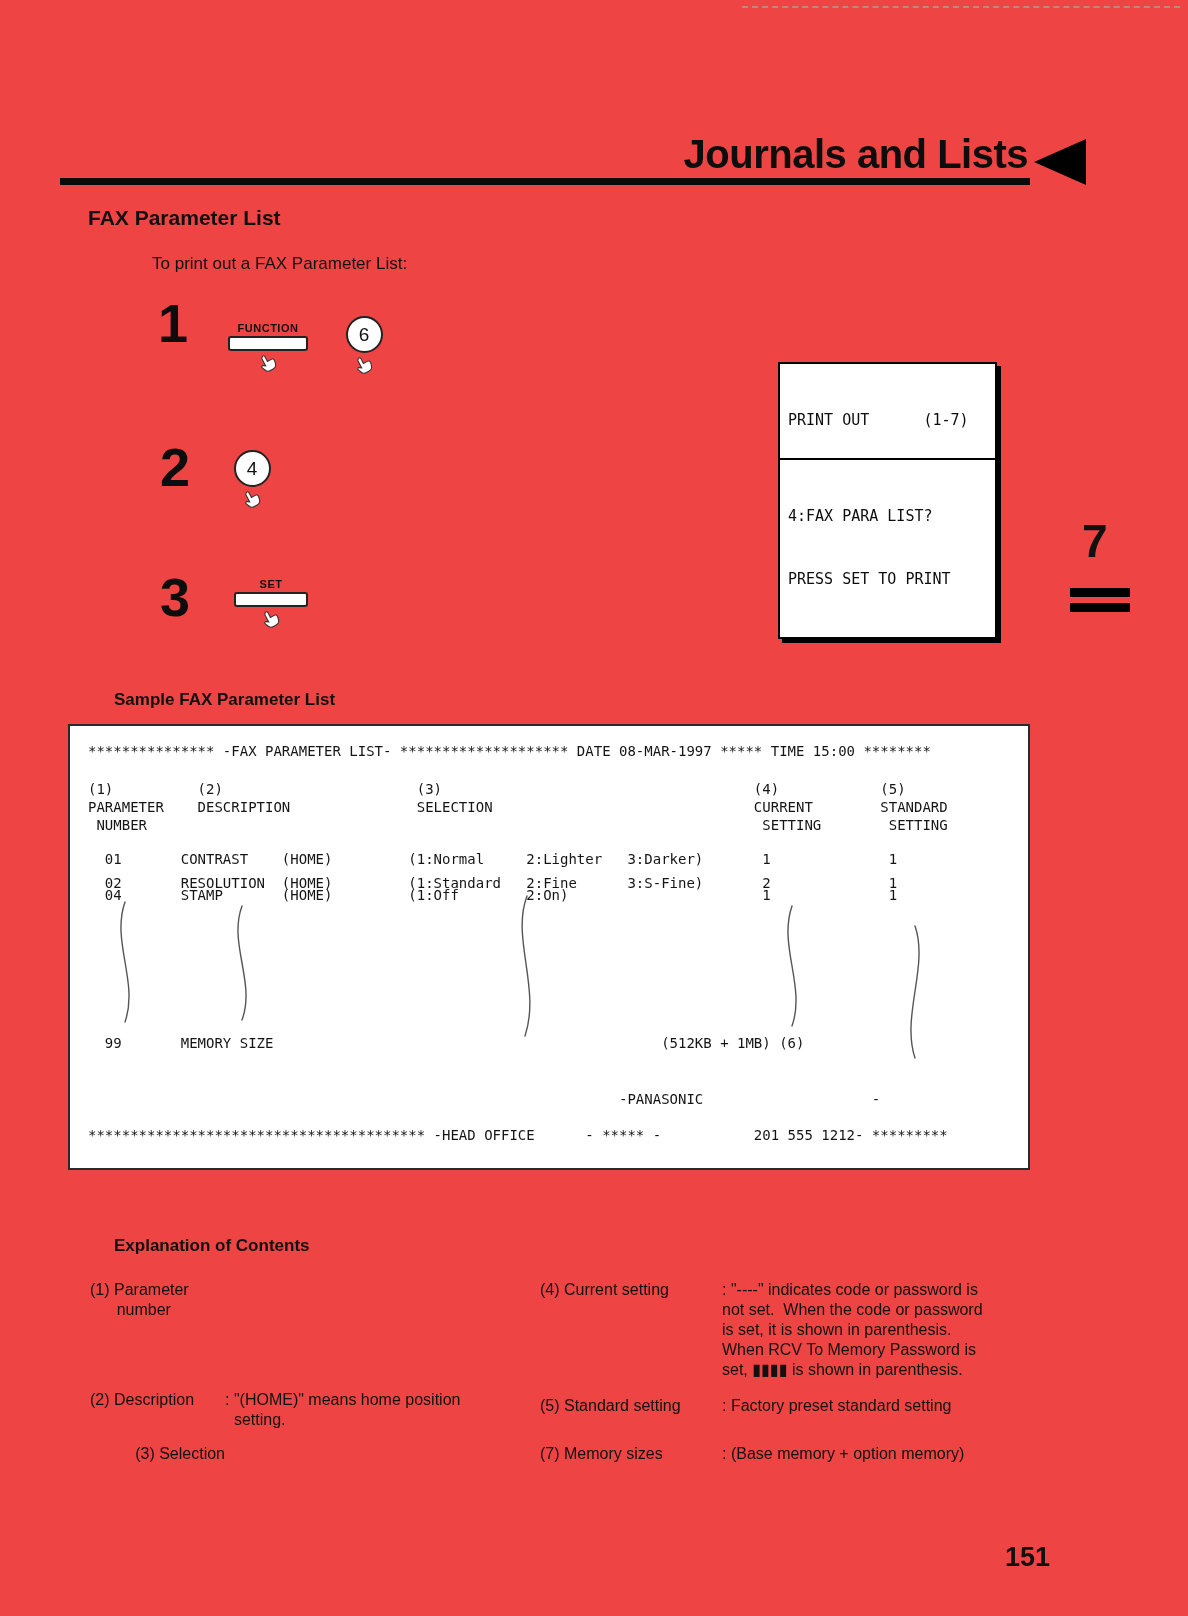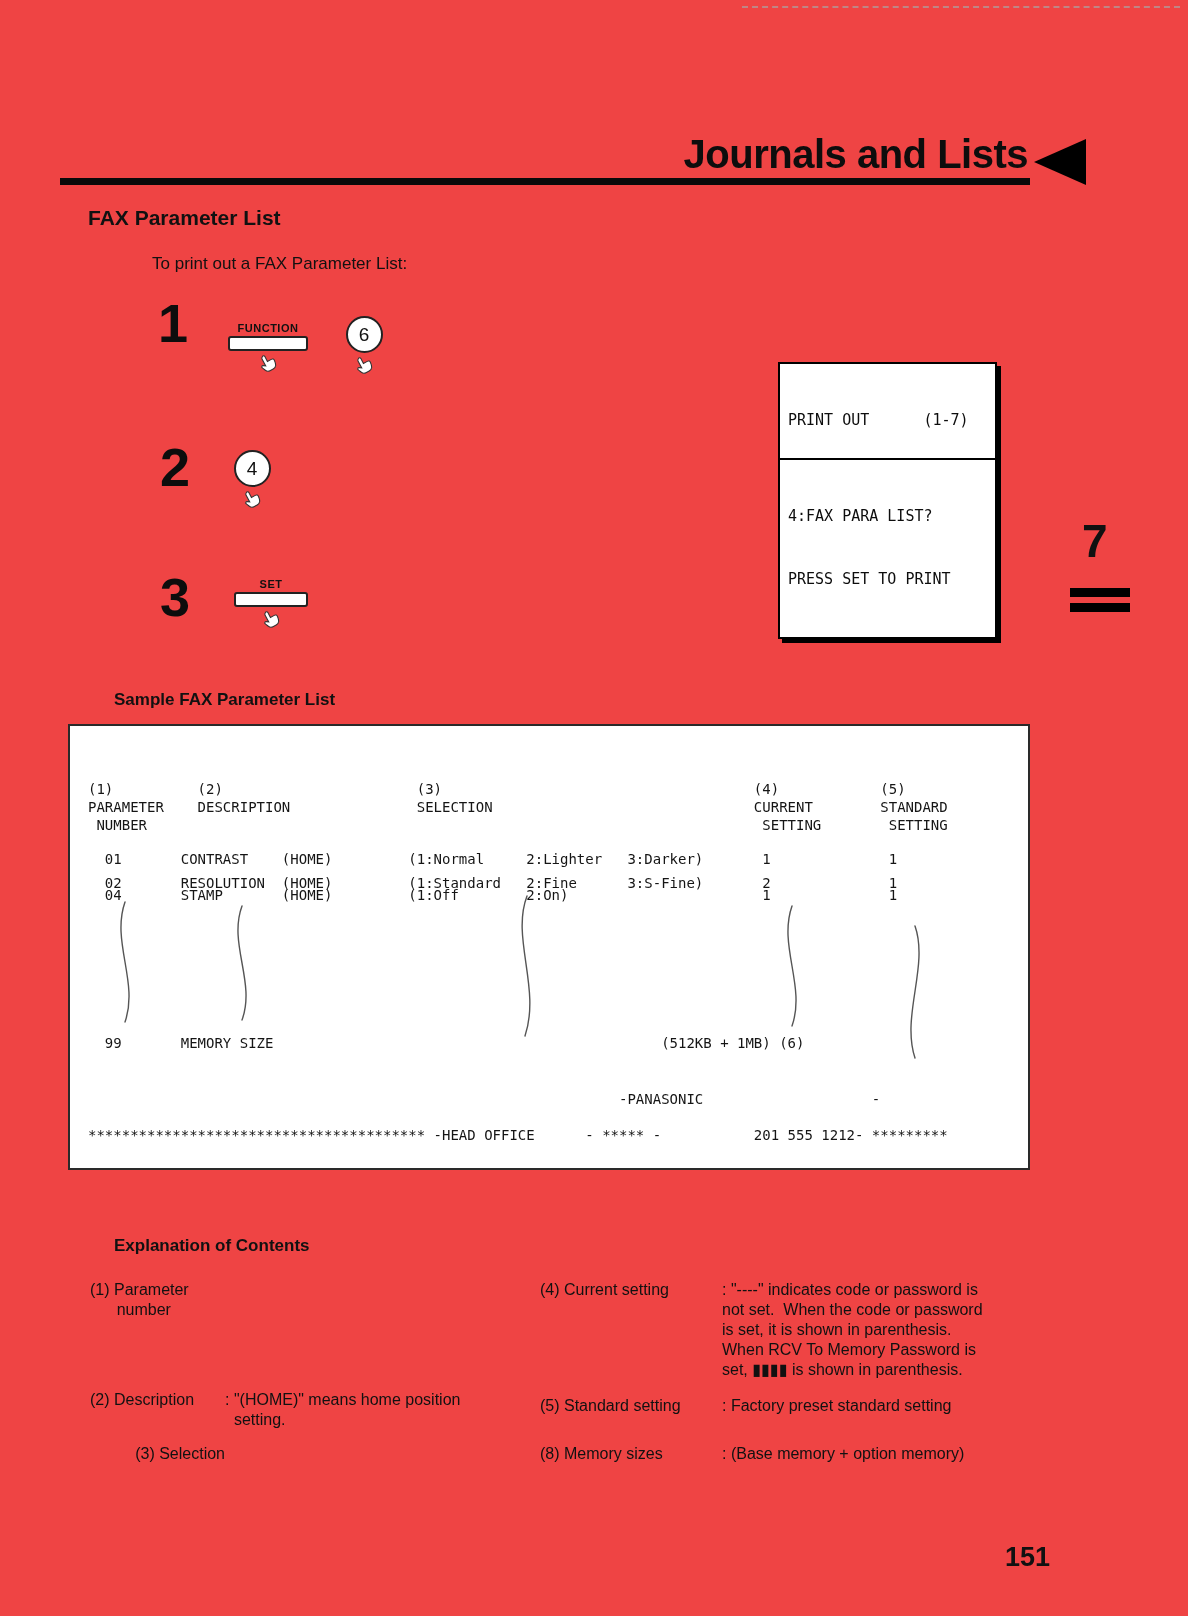--- a/index.html
+++ b/index.html
@@ -154,20 +154,21 @@
         <path d="M9.5 2.2c1.4-1.1 2.8-0.3 2.8 1.2l0 6.6 5.2 0c1.9 0 2.9 1.1 2.8 2.9-0.1 2-0.4 4.4-1.6 6.1-1 1.5-2.6 2.3-4.6 2.3l-4.4 0c-2.2 0-3.7-1.1-4.6-3.1l-1.9-4.2c-0.7-1.6 0.9-2.9 2.3-1.9l2.4 1.7 0-9.4c0-0.9 0.6-1.7 1.6-2.2z" fill="#fff" stroke="#333" stroke-width="1.3"></path>
       </svg>
   </div>
 
   <div class="chapter-num">7</div>
   <div class="chapter-bar cb1"></div>
   <div class="chapter-bar cb2"></div>
 
   <div class="sample-heading">Sample FAX Parameter List</div>
   <div class="printout">
+    <div class="pline pl-header">*************** -FAX PARAMETER LIST- ******************** DATE 08-MAR-1997 ***** TIME 15:00 ********</div>
     <div class="pline pl-colnums">(1)          (2)                       (3)                                     (4)            (5)</div>
     <div class="pline pl-colnames">PARAMETER    DESCRIPTION               SELECTION                               CURRENT        STANDARD</div>
     <div class="pline pl-colnames2"> NUMBER                                                                         SETTING        SETTING</div>
     <div class="pline pl-row01">  01       CONTRAST    (HOME)         (1:Normal     2:Lighter   3:Darker)       1              1</div>
     <div class="pline pl-row02">  02       RESOLUTION  (HOME)         (1:Standard   2:Fine      3:S-Fine)       2              1</div>
     <div class="pline pl-row04">  04       STAMP       (HOME)         (1:Off        2:On)                       1              1</div>
     <div class="pline pl-row99">  99       MEMORY SIZE                                              (512KB + 1MB) (6)</div>
     <div class="pline pl-brand">                                                               -PANASONIC                    -</div>
     <div class="pline pl-footer">**************************************** -HEAD OFFICE      - ***** -           201 555 1212- *********</div>
     <svg class="squiggles" viewBox="0 0 962 446">
@@ -201,19 +202,19 @@
 not set.  When the code or password
 is set, it is shown in parenthesis.
 When RCV To Memory Password is
 set, ▮▮▮▮ is shown in parenthesis.</span>
   </div>
   <div class="expl e5">
     <span class="lbl lbl-r">(5) Standard setting</span>
     <span class="dsc">: Factory preset standard setting</span>
   </div>
   <div class="expl e6">
-    <span class="lbl lbl-r">(8) Memory sizes</span>
+    <span class="lbl lbl-r">(7) Memory sizes</span>
     <span class="dsc">: (Base memory + option memory)</span>
   </div>
 
   <div class="page-number">151</div>
 
 </div>
 
 </body></html>

